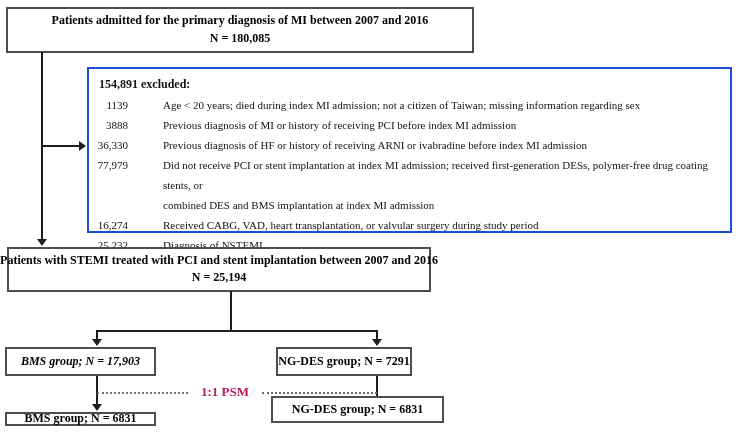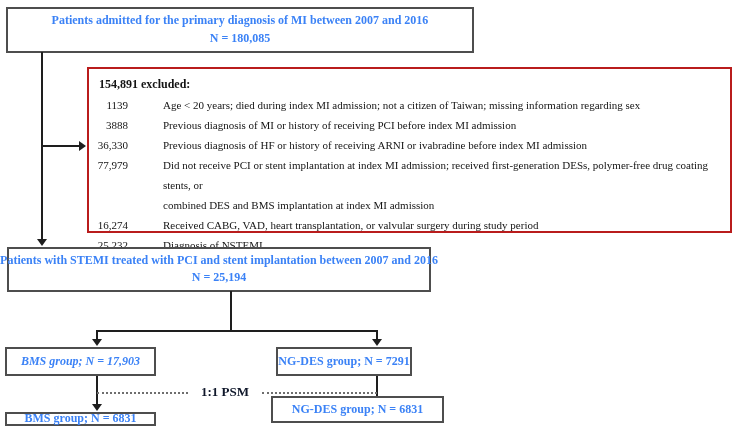--- a/index.html
+++ b/index.html
@@ -21,30 +21,30 @@
     flex-direction: column;
     align-items: center;
     justify-content: space-evenly;
     text-align: center;
     padding: 2px 4px;
   }
   .fbox .bl {
     font-weight: bold;
     font-size: 12px;
     line-height: 1.15;
-    color: #3b82f6;
+    color: #000000;
     white-space: nowrap;
   }
   .fbox.single { justify-content: center; }
 
   
   .panel {
     position: absolute;
     background: #ffffff;
-    border: 2px solid #b91c1c;
+    border: 2px solid #1d4ed8;
     padding: 5px 8px 0 8px;
     text-align: left;
   }
   .excl-header {
     font-weight: bold;
     font-size: 12px;
     line-height: 21px;
     padding-left: 2px;
     color: #141414;
   }
@@ -66,21 +66,21 @@
     border-top: 5px solid transparent;
     border-bottom: 5px solid transparent;
     border-left: 7px solid #1e1e1e;
   }
   .dotted { position: absolute; height: 0; border-top: 2px dotted #6e6e6e; }
   .psm {
     position: absolute;
     font-weight: bold;
     font-size: 13px;
     text-align: center;
-    color: #0f172a;
+    color: #be185d;
     line-height: 14px;
   }
 </style>
 </head>
 <body>
 
 <div class="canvas">
 
   <div class="fbox" style="left:6px; top:7px; width:468px; height:46px;">
     <span class="bl">Patients admitted for the primary diagnosis of MI between 2007 and 2016</span>

